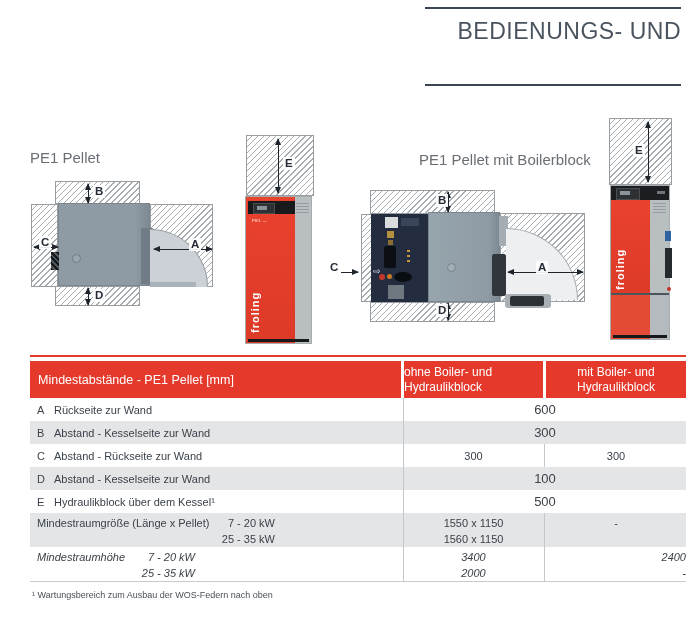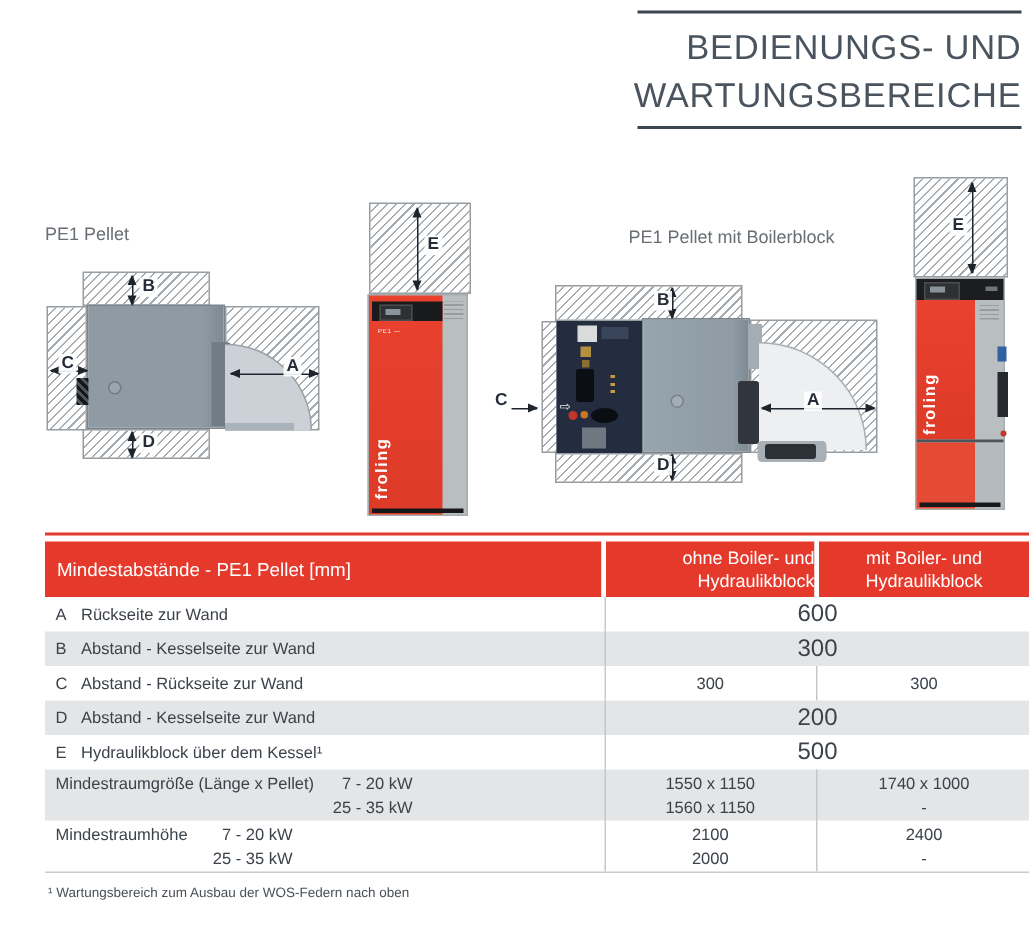--- a/index.html
+++ b/index.html
@@ -10,51 +10,50 @@
   .hatch{position:absolute;background:repeating-linear-gradient(135deg,#ffffff 0px,#ffffff 3.2px,#a6acb0 3.2px,#a6acb0 4.2px);border:1px solid #979da1;box-sizing:border-box;}
   
   .arr-h{position:absolute;height:1px;background:#1d242c;}
   .arr-h::before{content:"";position:absolute;left:-1px;top:-3px;width:0;height:0;border-top:3.5px solid transparent;border-bottom:3.5px solid transparent;border-right:7px solid #1d242c;}
   .arr-h::after{content:"";position:absolute;right:-1px;top:-3px;width:0;height:0;border-top:3.5px solid transparent;border-bottom:3.5px solid transparent;border-left:7px solid #1d242c;}
   .arr-h.single::before{display:none;}
   .arr-v{position:absolute;width:1px;background:#1d242c;}
   .arr-v::before{content:"";position:absolute;top:-1px;left:-3px;width:0;height:0;border-left:3.5px solid transparent;border-right:3.5px solid transparent;border-bottom:7px solid #1d242c;}
   .arr-v::after{content:"";position:absolute;bottom:-1px;left:-3px;width:0;height:0;border-left:3.5px solid transparent;border-right:3.5px solid transparent;border-top:7px solid #1d242c;}
   .dim{position:absolute;font-size:11.5px;font-weight:bold;color:#252c38;background:rgba(255,255,255,.9);padding:0 2px;line-height:13px;z-index:5;}
-  .dlabel{position:absolute;font-size:12px;color:#686e74;}
+  .dlabel{position:absolute;font-size:15px;color:#686e74;}
   
   .rule{position:absolute;background:#3c4650;height:2px;}
   .ptitle{position:absolute;text-align:right;color:#4a545e;font-size:23px;line-height:32px;letter-spacing:.5px;}
   
   .thead-cell{background:#e5392c;color:#ffffff;box-sizing:border-box;}
   .trow{position:absolute;left:30px;width:656px;display:flex;align-items:center;}
   .row-gray{background:#e4e5e7;}
   .tkey{width:24px;padding-left:7px;font-size:11px;color:#3b424a;box-sizing:border-box;}
   .tlabel{font-size:11px;color:#3b424a;}
-  .vspan{position:absolute;left:374px;width:282px;text-align:center;font-size:16px;color:#3b424a;}
+  .vspan{position:absolute;left:374px;width:282px;text-align:center;font-size:13px;color:#3b424a;}
   .vcell1{position:absolute;left:374px;width:139px;text-align:center;font-size:11px;color:#3b424a;}
   .vcell2{position:absolute;left:516px;width:140px;text-align:center;font-size:11px;color:#3b424a;}
   .vd1{position:absolute;left:373px;top:0;bottom:0;width:1px;background:#c3c7ca;}
   .vd2{position:absolute;left:514px;top:0;bottom:0;width:1px;background:#c3c7ca;}
   .twoline{font-size:11px;color:#3b424a;line-height:16px;text-align:center;}
   
   .froling{position:absolute;writing-mode:vertical-rl;transform:rotate(180deg);color:#ffffff;font-weight:bold;font-size:11px;letter-spacing:1px;}
   .vents{position:absolute;background:repeating-linear-gradient(0deg,#969ca0 0px,#969ca0 1px,transparent 1px,transparent 3px);}
   .screen{position:absolute;background:#2e3134;border:1px solid #4a4d50;}
   .screen-in{position:absolute;left:3px;top:2px;width:10px;height:4px;background:#8b939b;}
 </style>
 </head>
 <body>
 
 <div id="page">
 
   <div class="rule" style="left:425px;top:7px;width:256px;"></div>
   <div class="ptitle" style="left:300px;top:15px;width:381px;">
     <div>BEDIENUNGS- UND</div>
-    <div>WARTUNGSBEREICHE</div>
   </div>
   <div class="rule" style="left:425px;top:84px;width:256px;"></div>
 
   <div class="dlabel" style="left:30px;top:149px;">PE1 Pellet</div>
 
   <div class="hatch" style="left:55px;top:181px;width:85px;height:23px;"></div>
   <div class="hatch" style="left:31px;top:204px;width:27px;height:83px;"></div>
   <div class="hatch" style="left:150px;top:204px;width:63px;height:83px;"></div>
   <div class="hatch" style="left:55px;top:286px;width:85px;height:20px;"></div>
 
@@ -152,21 +151,21 @@
     <div class="abs" style="right:-3px;top:62px;width:7px;height:30px;background:#26292d;"></div>
     <div class="abs" style="right:-2px;top:101px;width:4px;height:4px;border-radius:50%;background:#c2362b;"></div>
     <div class="abs" style="left:2px;bottom:1px;width:54px;height:3px;background:#17181a;"></div>
   </div>
 
   <div class="abs" style="left:30px;top:355px;width:656px;height:2px;background:#e5392c;"></div>
 
   <div class="abs" style="left:30px;top:361px;width:656px;height:37px;display:flex;">
     <div class="thead-cell" style="width:371px;display:flex;align-items:center;padding-left:8px;font-size:12.5px;">Mindestabstände - PE1 Pellet [mm]</div>
     <div style="width:3px;background:#ffffff;"></div>
-    <div class="thead-cell" style="width:139px;text-align:right;font-size:12px;line-height:15px;padding-top:4px;">
+    <div class="thead-cell" style="width:139px;text-align:left;font-size:12px;line-height:15px;padding-top:4px;">
       <div>ohne Boiler- und</div>
       <div>Hydraulikblock</div>
     </div>
     <div style="width:3px;background:#ffffff;"></div>
     <div class="thead-cell" style="width:140px;text-align:center;font-size:12px;line-height:15px;padding-top:4px;">
       <div>mit Boiler- und</div>
       <div>Hydraulikblock</div>
     </div>
   </div>
 
@@ -187,21 +186,21 @@
       <span class="vd2"></span>
     <div class="tkey">C</div>
     <div class="tlabel">Abstand - Rückseite zur Wand</div>
     <div class="vcell1">300</div>
     <div class="vcell2">300</div>
   </div>
   <div class="trow row-gray" style="top:467px;height:23px;">
     <span class="vd1"></span>
     <div class="tkey">D</div>
     <div class="tlabel">Abstand - Kesselseite zur Wand</div>
-    <div class="vspan">200</div>
+    <div class="vspan">100</div>
   </div>
   <div class="trow" style="top:490px;height:23px;">
     <span class="vd1"></span>
     <div class="tkey">E</div>
     <div class="tlabel">Hydraulikblock über dem Kessel¹</div>
     <div class="vspan">500</div>
   </div>
 
   <div class="trow row-gray" style="top:513px;height:34px;align-items:flex-start;">
     <span class="vd1"></span>
@@ -209,37 +208,36 @@
     <div class="tlabel" style="padding-left:7px;padding-top:2px;line-height:16px;">Mindestraumgröße (Länge x Pellet)</div>
     <div class="abs twoline" style="left:185px;top:2px;width:60px;text-align:right;">
       <div>7 - 20 kW</div>
       <div>25 - 35 kW</div>
     </div>
     <div class="vcell1 twoline" style="top:2px;">
       <div>1550 x 1150</div>
       <div>1560 x 1150</div>
     </div>
     <div class="vcell2 twoline" style="top:2px;">
-      <div>1740 x 1000</div>
       <div>-</div>
     </div>
   </div>
-  <div class="trow" style="top:547px;height:34px;align-items:flex-start;border-bottom:1px solid #c6cacd;">
+  <div class="trow" style="top:547px;height:34px;align-items:flex-start;border-bottom:1px solid #c6cacd;font-style:italic;">
     <span class="vd1"></span>
       <span class="vd2"></span>
     <div class="tlabel" style="padding-left:7px;padding-top:2px;line-height:16px;">Mindestraumhöhe</div>
     <div class="abs twoline" style="left:105px;top:2px;width:60px;text-align:right;">
       <div>7 - 20 kW</div>
       <div>25 - 35 kW</div>
     </div>
     <div class="vcell1 twoline" style="top:2px;">
-      <div>2100</div>
+      <div>3400</div>
       <div>2000</div>
     </div>
-    <div class="vcell2 twoline" style="top:2px;">
+    <div class="vcell2 twoline" style="top:2px;text-align:right;">
       <div>2400</div>
       <div>-</div>
     </div>
   </div>
 
   <div class="abs" style="left:32px;top:590px;font-size:9px;color:#4a5058;">¹  Wartungsbereich zum Ausbau der WOS-Federn nach oben</div>
 
 </div>
 
 </body></html>

